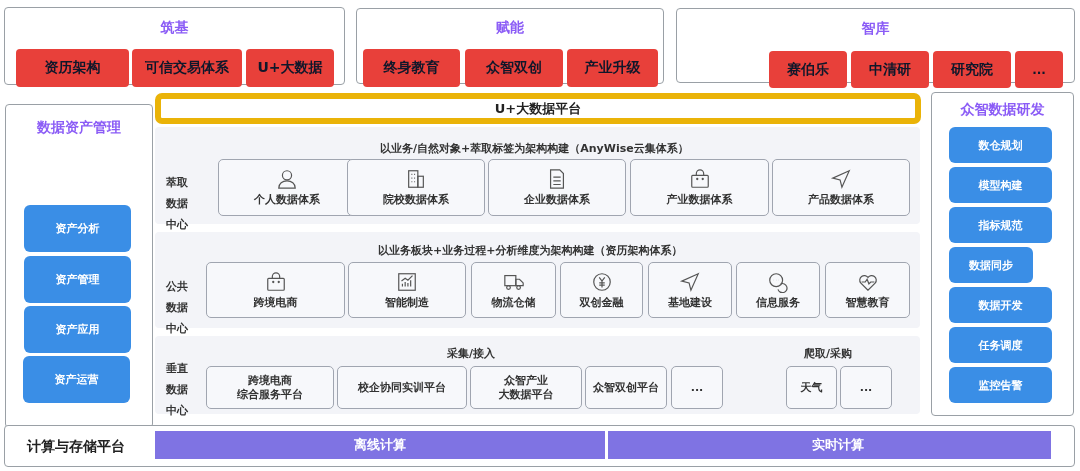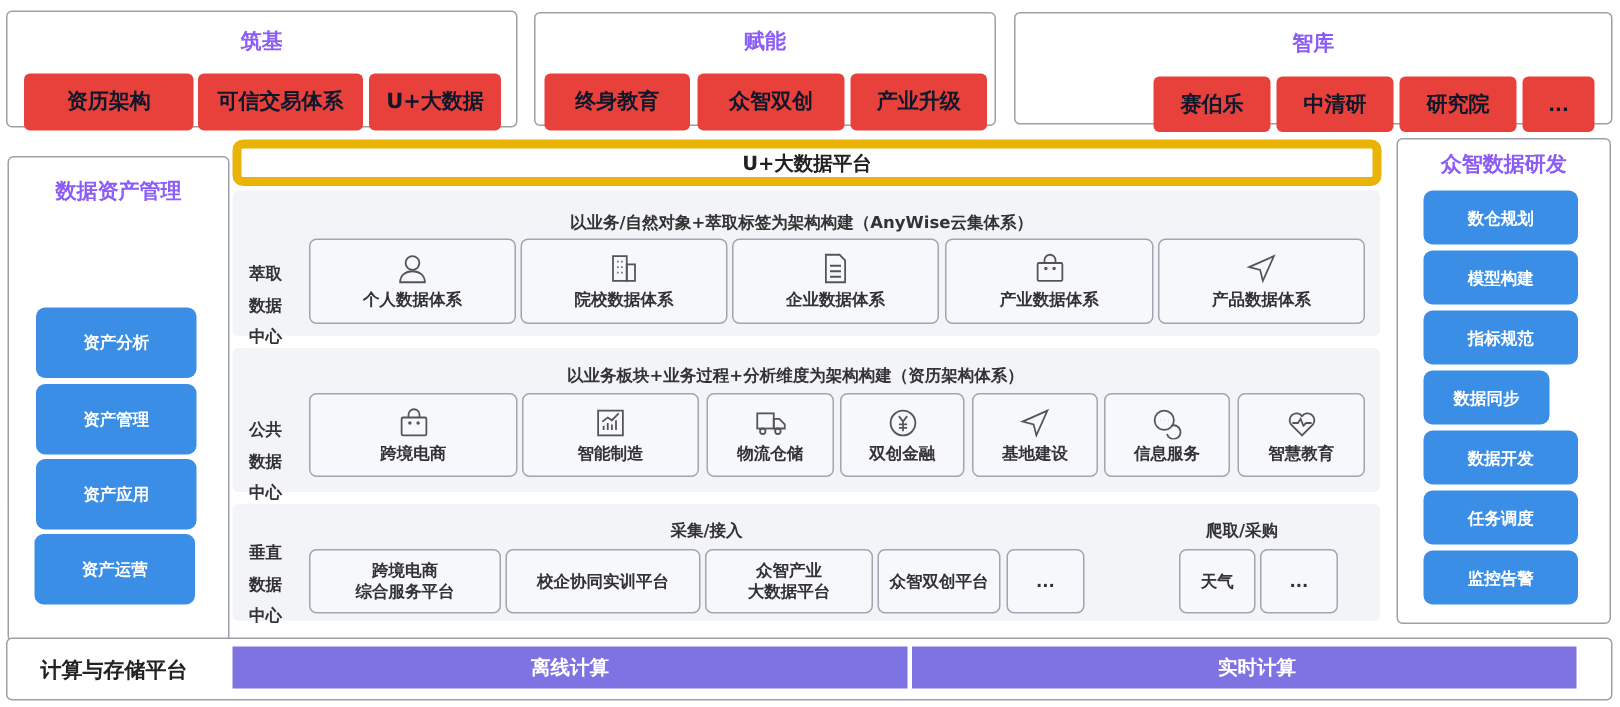--- a/index.html
+++ b/index.html
@@ -80,21 +80,21 @@
 </div>
 
 <div class="band" style="left:155px;top:127px;width:765px;height:97px;"></div>
 <div class="band-caption" style="left:380px;top:141px;">以业务/自然对象+萃取标签为架构构建（AnyWise云集体系）</div>
 <div class="side-label" style="left:166px;top:172px;">
   <div>萃取</div>
   <div>数据</div>
   <div>中心</div>
 </div>
 
-<div class="card" style="left:206px;top:159px;width:138px;height:57px;">
+<div class="card" style="left:218px;top:159px;width:138px;height:57px;">
   <span class="ico"><svg viewBox="0 0 24 24">
         <circle cx="12" cy="8" r="5"></circle>
         <path d="M3 22c0-5 4-8 9-8s9 3 9 8z"></path>
       </svg></span>
   <span class="lbl">个人数据体系</span>
 </div>
 <div class="card" style="left:347px;top:159px;width:138px;height:57px;">
   <span class="ico"><svg viewBox="0 0 24 24">
         <rect x="4" y="3" width="10" height="18"></rect>
         <rect x="14" y="9" width="6" height="12"></rect>

